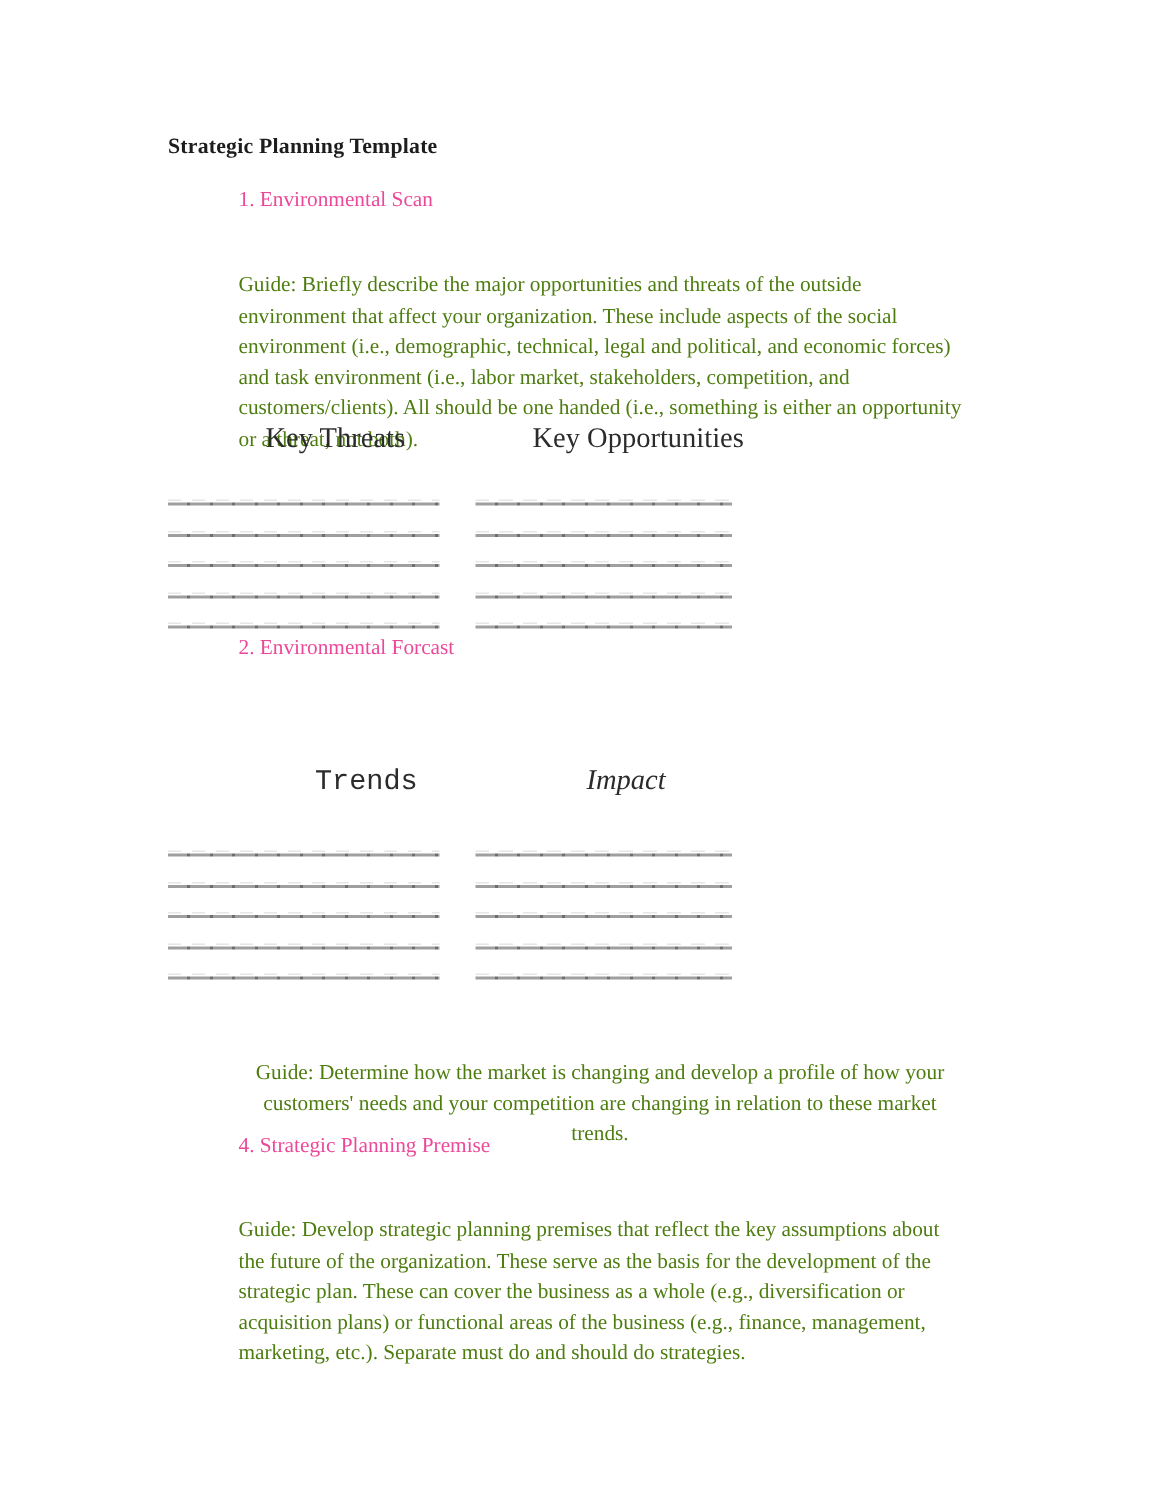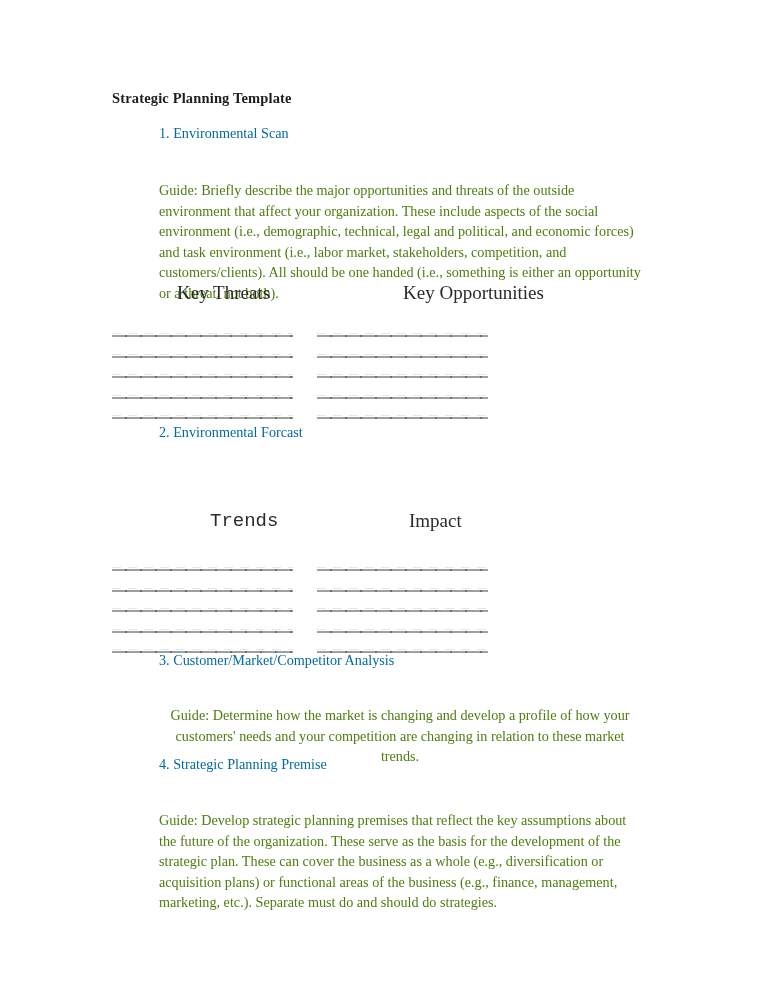--- a/index.html
+++ b/index.html
@@ -34,21 +34,21 @@
     font-weight: bold;
     letter-spacing: 0.15px;
     color: #1d1d1d;
     white-space: nowrap;
   }
 
   .section-heading {
     position: absolute;
     left: 159px;
     font-size: 14.2px;
-    color: #0369a1;
+    color: #ec4899;
     white-space: nowrap;
   }
 
   .guide-para {
     position: absolute;
     left: 159px;
     width: 482px;
     font-size: 14.2px;
     line-height: 20.6px;
     color: #4d7c0f;
@@ -122,21 +122,21 @@
 
   <div class="doc-title">Strategic Planning Template</div>
 
   <div class="section-heading" style="top:125px;">1. Environmental Scan</div>
 
   <div class="guide-para" style="top:160px;">Guide: Briefly describe the major opportunities and threats of the outside environment that affect your organization. These include aspects of the social environment (i.e., demographic, technical, legal and political, and economic forces) and task environment (i.e., labor market, stakeholders, competition, and customers/clients). All should be one handed (i.e., something is either an opportunity or a threat, not both).</div>
 
   <div class="fill-block" style="top:282px;">
     <div class="fill-header">
       <span class="col-label" style="left:65px;">Key Threats</span>
-      <span class="col-label" style="left:243px;margin-left:48px;">Key Opportunities</span>
+      <span class="col-label" style="left:243px;">Key Opportunities</span>
     </div>
     <div class="fill-rows" style="margin-top:22px;">
       <div class="fill-row">
         <div class="fill-cell left">
             <span class="rule"></span>
           </div>
         <div class="fill-cell right">
             <span class="rule"></span>
           </div>
       </div>
@@ -174,21 +174,21 @@
       </div>
     </div>
   </div>
 
   <div class="section-heading" style="top:424px;">2. Environmental Forcast</div>
 
 
   <div class="fill-block" style="top:510px;">
     <div class="fill-header">
       <span class="col-label" style="left:98px;font-family:Liberation Mono, monospace;">Trends</span>
-      <span class="col-label" style="left:297px;">Impact</span>
+      <span class="col-label" style="left:279px;font-style:italic;">Impact</span>
     </div>
     <div class="fill-rows" style="margin-top:28px;">
       <div class="fill-row">
         <div class="fill-cell left">
             <span class="rule"></span>
           </div>
         <div class="fill-cell right">
             <span class="rule"></span>
           </div>
       </div>
@@ -220,21 +220,20 @@
         <div class="fill-cell left">
             <span class="rule"></span>
           </div>
         <div class="fill-cell right">
             <span class="rule"></span>
           </div>
       </div>
     </div>
   </div>
 
-  <div class="section-heading" style="top:652px;">3. Customer/Market/Competitor Analysis</div>
 
   <div class="guide-para" style="top:685px;text-align:center;">Guide: Determine how the market is changing and develop a profile of how your customers' needs and your competition are changing in relation to these market trends.</div>
 
   <div class="section-heading" style="top:756px;">4. Strategic Planning Premise</div>
 
   <div class="guide-para" style="top:790px;">Guide: Develop strategic planning premises that reflect the key assumptions about the future of the organization. These serve as the basis for the development of the strategic plan. These can cover the business as a whole (e.g., diversification or acquisition plans) or functional areas of the business (e.g., finance, management, marketing, etc.). Separate must do and should do strategies.</div>
 
 </div>
 
 </body></html>

